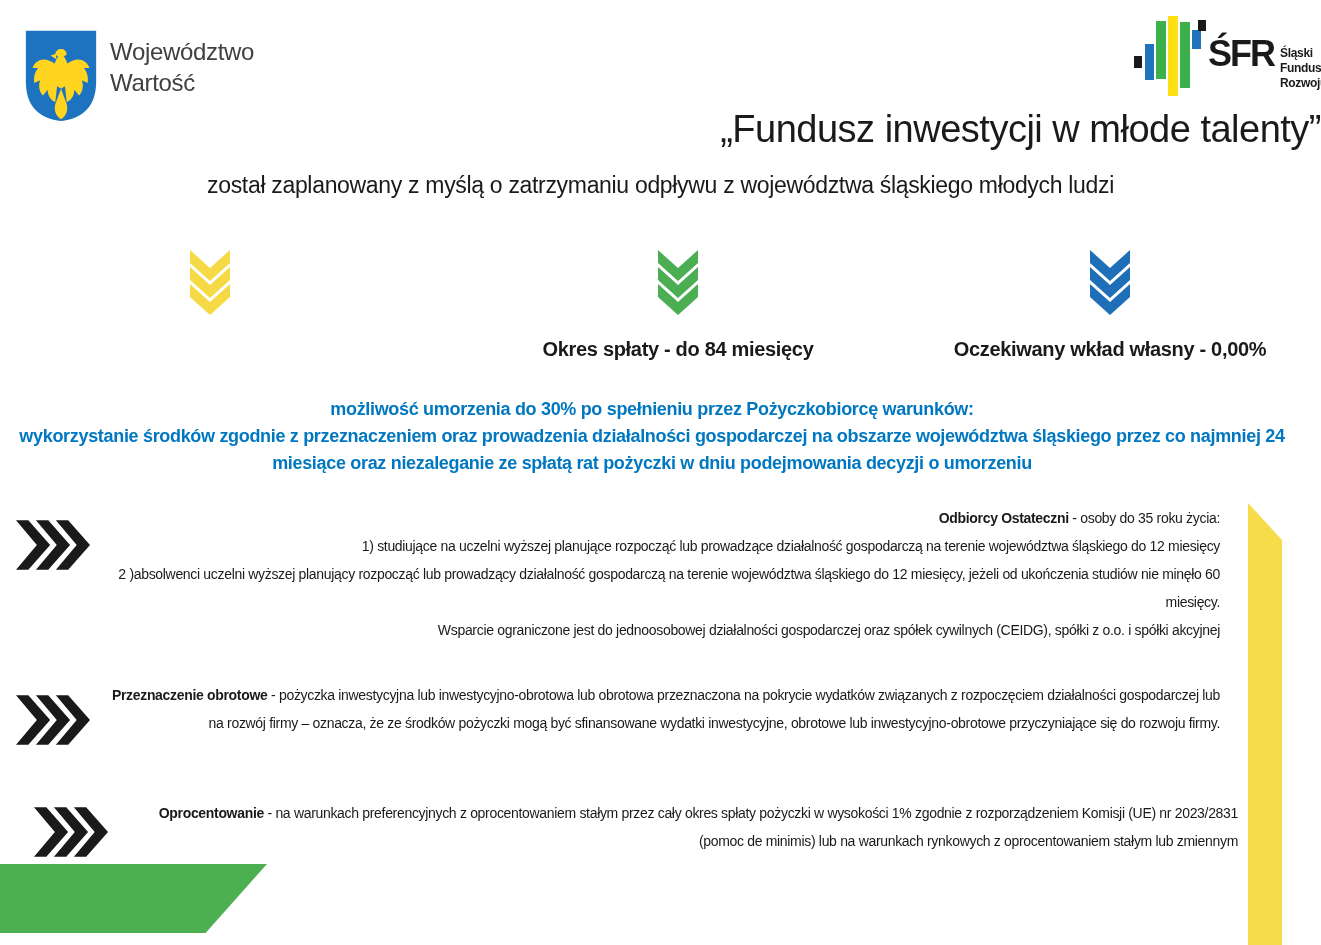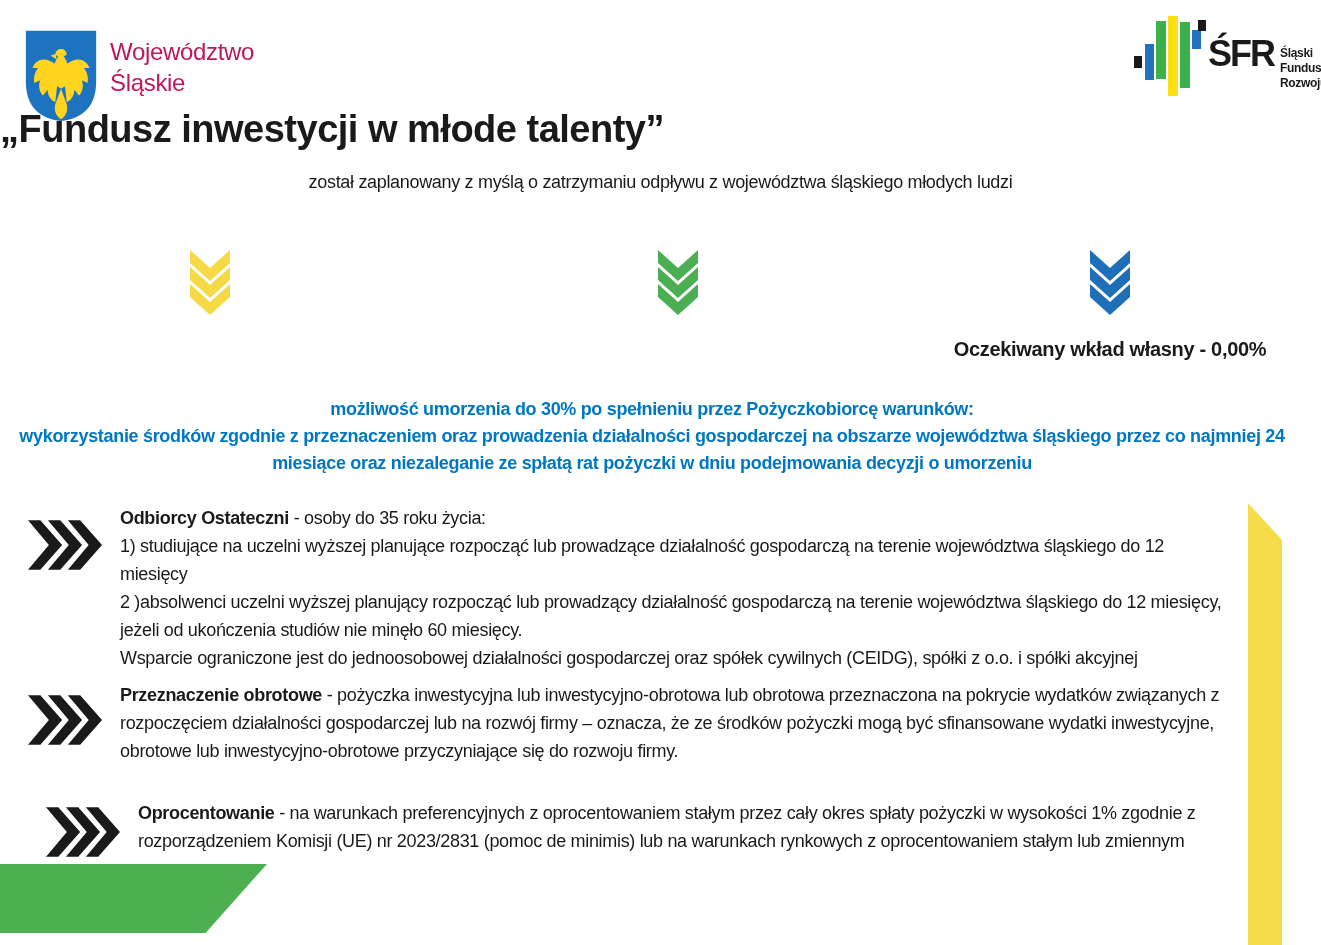--- a/index.html
+++ b/index.html
@@ -7,54 +7,54 @@
     width:1321px;height:945px;position:relative;overflow:hidden;
     background:#ffffff;
     font-family:"Liberation Sans", sans-serif;
     letter-spacing:-0.02em;
     color:#1a1a1a;
   }
   .abs{position:absolute;}
 
   
   .coat{left:22px;top:28px;}
-  .wsl-text{left:110px;top:36px;font-size:24px;line-height:31px;color:#be185d;font-weight:400;}
+  .wsl-text{left:110px;top:36px;font-size:24px;line-height:31px;color:#404040;font-weight:400;}
 
   .sfr{left:1134px;top:14px;display:flex;align-items:flex-start;}
   .sfr-bars{position:relative;width:72px;height:92px;}
   .sfr-bars i{position:absolute;display:block;}
   .b1{left:0;top:42px;width:8px;height:12px;background:#1a1a1a;}
   .b2{left:11px;top:30px;width:9px;height:36px;background:#2074bc;}
   .b3{left:22px;top:7px;width:10px;height:58px;background:#3cb04a;}
   .b4{left:34px;top:2px;width:10px;height:80px;background:#ffe014;}
   .b5{left:46px;top:8px;width:10px;height:66px;background:#3cb04a;}
   .b6{left:58px;top:16px;width:9px;height:19px;background:#2074bc;}
   .b7{left:64px;top:6px;width:8px;height:11px;background:#1a1a1a;}
   .sfr-abbr{font-size:36px;font-weight:700;letter-spacing:-2px;color:#1a1a1a;margin:22px 6px 0 2px;line-height:1;}
   .sfr-name{font-size:12px;font-weight:700;line-height:15px;color:#1a1a1a;margin-top:32px;}
 
   
-  .title{left:0;right:0;top:108px;text-align:left;font-size:38px;font-weight:700;letter-spacing:-0.5px;}
-  .subtitle{left:0;right:0;top:172px;text-align:center;font-size:18px;font-weight:400;}
+  .title{left:0;right:0;top:108px;text-align:right;font-size:38px;font-weight:400;letter-spacing:-0.5px;}
+  .subtitle{left:0;right:0;top:172px;text-align:center;font-size:23px;font-weight:400;}
 
   
   .feature{top:250px;width:400px;text-align:center;}
   .f1{left:10px;} .f2{left:478px;} .f3{left:910px;}
   .chev-down{display:block;margin:0 auto;}
   .f1 .chev-down path{fill:#f5da45;}
   .f2 .chev-down path{fill:#4bae53;}
   .f3 .chev-down path{fill:#1e6fb8;}
   .feature-label{margin-top:22px;font-size:20px;font-weight:700;}
 
   
   .note{left:13px;right:30px;top:396px;text-align:center;color:#0077c1;
         font-size:18px;line-height:27px;font-weight:700;white-space:pre-line;}
 
   
-  .section{left:120px;width:1112px;font-size:18px;line-height:28px;}
+  .section{left:108px;width:1112px;font-size:14px;line-height:28px;text-align:right;}
   .s1{top:504px;} .s2{top:681px;} .s3{top:799px;margin-left:18px;}
   .section b{font-weight:700;}
   .section .body{white-space:pre-line;}
   .sec-icon{position:absolute;left:-92px;}
   .s1 .sec-icon{top:16px;} .s2 .sec-icon{top:14px;} .s3 .sec-icon{top:8px;}
   .sec-icon path{fill:#1a1a1a;}
 
   
   .green-shape{left:0;top:864px;width:267px;height:69px;background:#4caf50;
                clip-path:polygon(0 0,100% 0,77% 100%,0 100%);}
@@ -71,21 +71,21 @@
       <path d="M40,22 c3,0 6,2 6,6 l-3,2 c6,8 6,20 3,30 l-6,4 -6,-4 c-3,-10 -3,-22 3,-30 l-3,-2 c0,-4 3,-6 6,-6 z"></path>
       <path d="M35,27 l-6,2 6,4 z"></path>
       <path d="M34,38 C24,30 14,32 10,42 L16,42 C12,47 11,52 12,58 L18,55 C16,61 17,67 21,71 L26,65 C26,71 29,76 34,78 L36,60 Z"></path>
       <path d="M46,38 C56,30 66,32 70,42 L64,42 C68,47 69,52 68,58 L62,55 C64,61 63,67 59,71 L54,65 C54,71 51,76 46,78 L44,60 Z"></path>
       <path d="M40,64 l6,16 c2,8 -2,14 -6,16 c-4,-2 -8,-8 -6,-16 z"></path>
     </g>
   </svg>
 </div>
 <div class="abs wsl-text">
   <div>Województwo</div>
-  <div>Śląskie</div>
+  <div>Wartość</div>
 </div>
 
 <div class="abs sfr">
   <span class="sfr-bars">
     <i class="b1"></i>
       <i class="b2"></i>
       <i class="b3"></i>
       <i class="b4"></i>
       <i class="b5"></i>
       <i class="b6"></i>
@@ -108,20 +108,21 @@
     <path transform="translate(0,17)" d="M1,0 L21,18 L41,0 L41,13 L21,31 L1,13 Z"></path>
     <path transform="translate(0,34)" d="M1,0 L21,18 L41,0 L41,13 L21,31 L1,13 Z"></path>
   </svg>
 </div>
 <div class="abs feature f2">
   <svg class="chev-down" width="42" height="66" viewBox="0 0 42 66">
     <path d="M1,0 L21,18 L41,0 L41,13 L21,31 L1,13 Z"></path>
     <path transform="translate(0,17)" d="M1,0 L21,18 L41,0 L41,13 L21,31 L1,13 Z"></path>
     <path transform="translate(0,34)" d="M1,0 L21,18 L41,0 L41,13 L21,31 L1,13 Z"></path>
   </svg>
+  <div class="feature-label">Okres spłaty - do 84 miesięcy</div>
 </div>
 <div class="abs feature f3">
   <svg class="chev-down" width="42" height="66" viewBox="0 0 42 66">
     <path d="M1,0 L21,18 L41,0 L41,13 L21,31 L1,13 Z"></path>
     <path transform="translate(0,17)" d="M1,0 L21,18 L41,0 L41,13 L21,31 L1,13 Z"></path>
     <path transform="translate(0,34)" d="M1,0 L21,18 L41,0 L41,13 L21,31 L1,13 Z"></path>
   </svg>
   <div class="feature-label">Oczekiwany wkład własny - 0,00%</div>
 </div>
 

